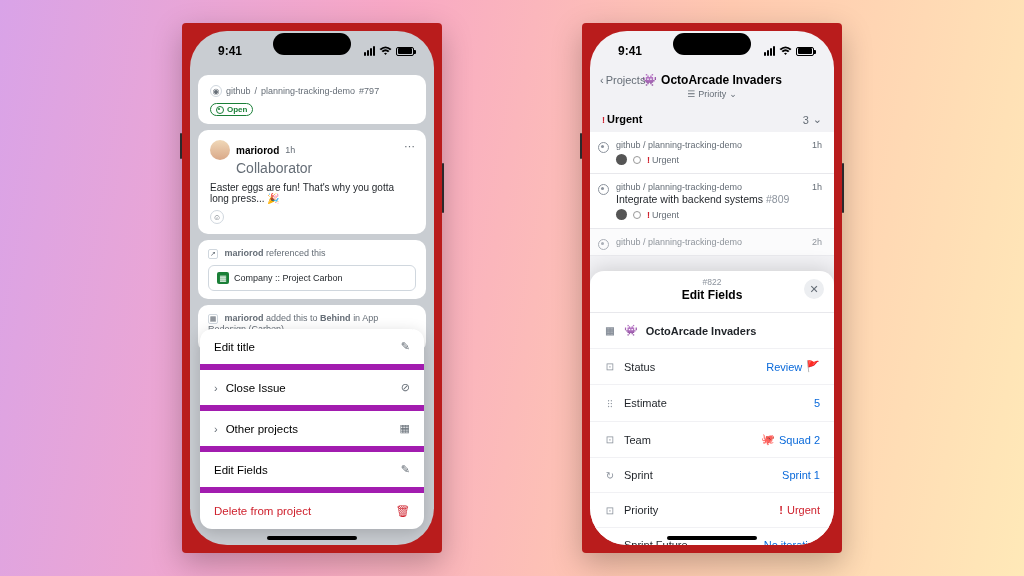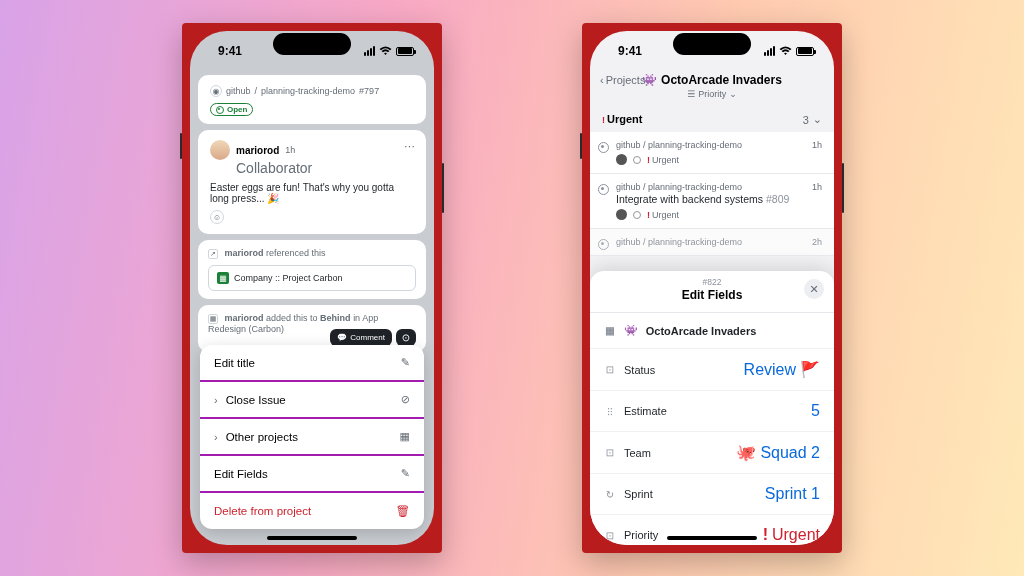--- a/index.html
+++ b/index.html
@@ -40,21 +40,21 @@
   .react { margin-top:6px; width:14px; height:14px; border:1px solid #d0d7de; border-radius:50%; display:flex; align-items:center; justify-content:center; font-size:8px; color:#656d76; }
   .evt { margin:6px 8px 0; background:#fff; border-radius:10px; padding:8px 10px; font-size:9px; color:#656d76; position:relative; }
   .evt .arrow { width:10px; height:10px; border:1px solid #d0d7de; border-radius:2px; display:inline-flex; align-items:center; justify-content:center; font-size:7px; margin-right:4px; }
   .projref { margin-top:6px; border:1px solid #d0d7de; border-radius:6px; padding:6px 8px; display:flex; align-items:center; gap:5px; color:#1f2328; }
   .projsq { width:12px; height:12px; background:#1a7f37; border-radius:2px; display:flex; align-items:center; justify-content:center; color:#fff; font-size:8px; }
   .float-comment { position:absolute; right:10px; bottom:6px; display:flex; gap:4px; }
   .fc-btn { background:#1f2328; color:#fff; border-radius:6px; padding:4px 7px; font-size:8px; display:flex; align-items:center; gap:3px; }
   .fc-dots { background:#1f2328; color:#fff; border-radius:6px; width:20px; display:flex; align-items:center; justify-content:center; font-size:10px; }
 
   .menu { position:absolute; left:10px; right:10px; bottom:16px; background:#fff; border-radius:12px; overflow:hidden; box-shadow:0 4px 16px rgba(0,0,0,.18); }
-  .menu-row { display:flex; align-items:center; justify-content:space-between; padding:11px 14px; font-size:11.5px; border-bottom:2px solid #a21caf; }
+  .menu-row { display:flex; align-items:center; justify-content:space-between; padding:11px 14px; font-size:11.5px; border-bottom:6px solid #a21caf; }
   .menu-row:last-child { border-bottom:none; }
   .menu-row.danger { color:#cf222e; }
   .mrl { display:flex; align-items:center; gap:8px; }
   .chev-r { color:#656d76; font-size:11px; }
   .micon { color:#656d76; font-size:11px; }
   .home-ind { position:absolute; bottom:5px; left:50%; transform:translateX(-50%); width:90px; height:4px; background:#000; border-radius:3px; }
 
   
   .nav { padding:2px 10px 6px; }
   .navrow { display:flex; align-items:center; justify-content:center; position:relative; }
@@ -78,21 +78,21 @@
 
   .sheet { position:absolute; left:0; right:0; bottom:0; top:240px; background:#fff; border-radius:14px 14px 0 0; box-shadow:0 -2px 20px rgba(0,0,0,.15); display:flex; flex-direction:column; }
   .sheet-head { position:relative; text-align:center; padding:6px 0 10px; border-bottom:1px solid #e8e8ec; }
   .sheet-sub { color:#8c939d; font-size:8.5px; }
   .sheet-title { font-weight:700; font-size:12px; margin-top:1px; }
   .sheet-close { position:absolute; right:10px; top:8px; width:20px; height:20px; background:#eceef1; border-radius:50%; display:flex; align-items:center; justify-content:center; color:#656d76; font-size:11px; }
   .fields { flex:1; overflow:hidden; }
   .frow { display:flex; justify-content:space-between; align-items:center; padding:11px 14px; border-bottom:1px solid #f1f1f4; font-size:11px; }
   .frow .fl { display:flex; align-items:center; gap:8px; color:#1f2328; }
   .frow .fl .ficon { color:#8c939d; font-size:10px; width:12px; text-align:center; }
-  .frow .fv { color:#0969da; font-size:16px; display:flex; align-items:center; gap:4px; }
+  .frow .fv { color:#0969da; font-size:11px; display:flex; align-items:center; gap:4px; }
   .frow.proj .fl { font-weight:700; }
   .flag { color:#cf222e; }
   svg { display:block; }
 </style>
 </head>
 <body>
 
 <div class="phone">
   <div class="island"></div>
   <div class="screen left">

